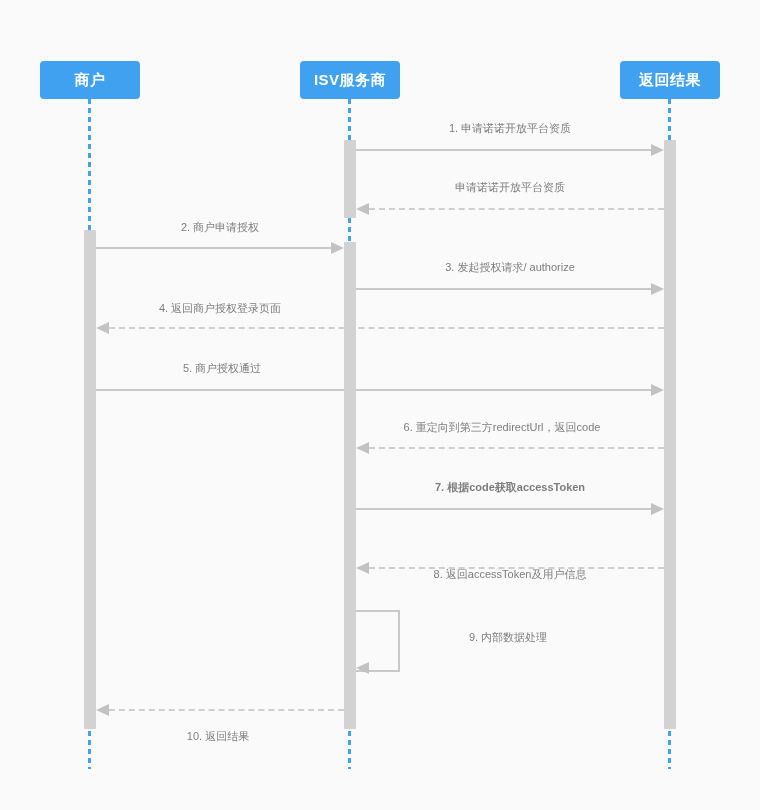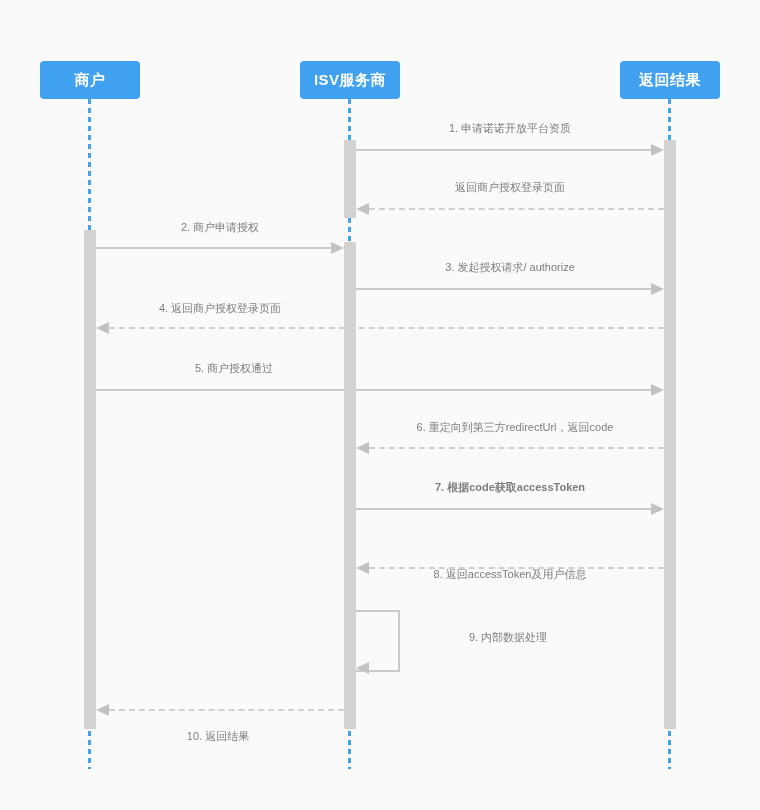--- a/index.html
+++ b/index.html
@@ -96,41 +96,41 @@
   <div class="lifeline" style="left:348px; top:218px; height:24px;"></div>
   <div class="lifeline" style="left:348px; top:731px; height:38px;"></div>
 
   <div class="lifeline" style="left:668px; top:99px; height:41px;"></div>
   <div class="lifeline" style="left:668px; top:731px; height:38px;"></div>
 
   <div class="msg-label" style="left:360px; top:121px;">1. 申请诺诺开放平台资质</div>
   <div class="line-solid" style="left:356px; top:149px; width:296px;"></div>
   <div class="arr arr-right" style="left:651px; top:144px;"></div>
 
-  <div class="msg-label" style="left:360px; top:180px;">返回商户授权登录页面</div>
+  <div class="msg-label" style="left:360px; top:180px;">申请诺诺开放平台资质</div>
   <div class="line-dashed" style="left:369px; top:208px; width:295px;"></div>
   <div class="arr arr-left" style="left:356px; top:203px;"></div>
 
   <div class="msg-label" style="left:70px; top:220px;">2. 商户申请授权</div>
   <div class="line-solid" style="left:96px; top:247px; width:235px;"></div>
   <div class="arr arr-right" style="left:331px; top:242px;"></div>
 
   <div class="msg-label" style="left:360px; top:260px;">3. 发起授权请求/ authorize</div>
   <div class="line-solid" style="left:356px; top:288px; width:296px;"></div>
   <div class="arr arr-right" style="left:651px; top:283px;"></div>
 
   <div class="msg-label" style="left:70px; top:301px;">4. 返回商户授权登录页面</div>
   <div class="line-dashed" style="left:109px; top:327px; width:555px;"></div>
   <div class="arr arr-left" style="left:96px; top:322px;"></div>
 
-  <div class="msg-label" style="left:84px; top:361px;">5. 商户授权通过</div>
+  <div class="msg-label" style="left:72px; top:361px;">5. 商户授权通过</div>
   <div class="line-solid" style="left:96px; top:389px; width:555px;"></div>
   <div class="arr arr-right" style="left:651px; top:384px;"></div>
 
-  <div class="msg-label" style="left:365px; top:420px;">6. 重定向到第三方redirectUrl，返回code</div>
+  <div class="msg-label" style="left:352px; top:420px;">6. 重定向到第三方redirectUrl，返回code</div>
   <div class="line-dashed" style="left:369px; top:447px; width:295px;"></div>
   <div class="arr arr-left" style="left:356px; top:442px;"></div>
 
   <div class="msg-label" style="left:360px; top:480px;font-weight:bold;">7. 根据code获取accessToken</div>
   <div class="line-solid" style="left:356px; top:508px; width:296px;"></div>
   <div class="arr arr-right" style="left:651px; top:503px;"></div>
 
   <div class="msg-label" style="left:360px; top:539px;margin-top:28px;">8. 返回accessToken及用户信息</div>
   <div class="line-dashed" style="left:369px; top:567px; width:295px;"></div>
   <div class="arr arr-left" style="left:356px; top:562px;"></div>

